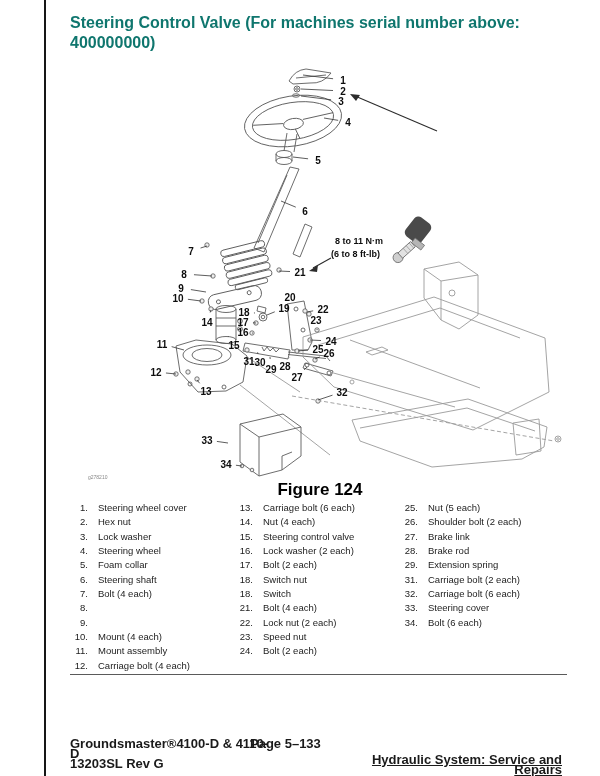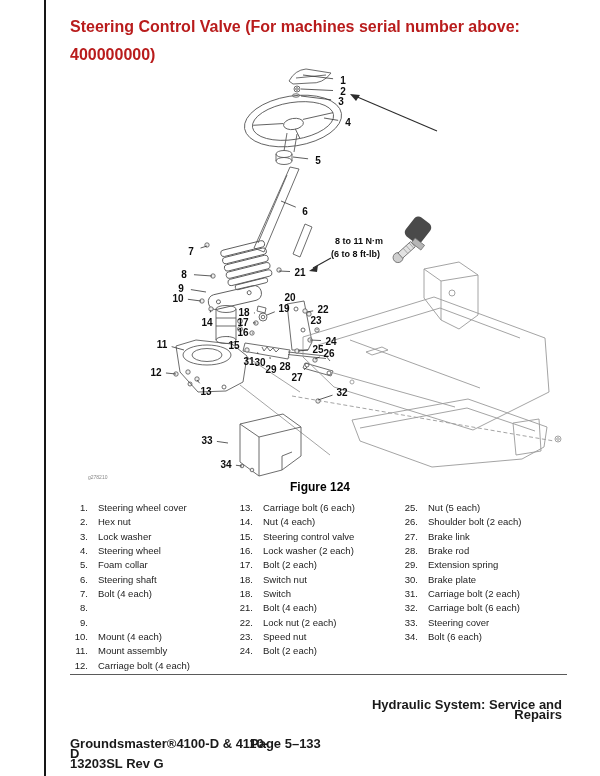--- a/index.html
+++ b/index.html
@@ -1,32 +1,32 @@
 <!DOCTYPE html>
 <html><head>
 <meta charset="utf-8">
 <style>
   html,body{margin:0;padding:0;}
   body{width:600px;height:776px;background:#ffffff;position:relative;overflow:hidden;
        font-family:"Liberation Sans",sans-serif;color:#111;}
   .abs{position:absolute;}
   .page-edge{left:44px;top:0;width:2px;height:776px;background:#161616;}
-  .title{left:70px;top:13px;width:482px;font-weight:bold;font-size:16px;line-height:28px;color:#b91c1c;}
+  .title{left:70px;top:13px;width:482px;font-weight:bold;font-size:16px;line-height:20px;color:#0f766e;}
   .diagram{left:0;top:0;width:600px;height:776px;}
-  .fig-caption{left:60px;top:480px;width:520px;text-align:center;font-weight:bold;font-size:12px;color:#000;}
+  .fig-caption{left:60px;top:480px;width:520px;text-align:center;font-weight:bold;font-size:17px;color:#000;}
   .col{top:501px;width:170px;}
   .col.c0{left:66px;} .col.c1{left:231px;} .col.c2{left:396px;}
   .prow{display:grid;grid-template-columns:22px 1fr;column-gap:10px;height:14.35px;
         font-size:9.5px;line-height:14.35px;color:#1c1c1c;}
   .pnum{text-align:right;}
   .rule{left:70px;top:674px;width:497px;height:1px;background:#5a5a5a;}
   .footer{font-weight:bold;font-size:13px;line-height:10px;color:#1a1a1a;}
   .f-left{left:70px;top:739px;width:200px;}
   .f-center{left:250px;top:739px;width:120px;text-align:left;}
-  .f-right{top:700px;right:38px;width:220px;text-align:right;}
+  .f-right{top:755px;right:38px;width:220px;text-align:right;text-decoration:underline;}
   
   .p{stroke:#5c5c5c;fill:none;stroke-width:0.9;stroke-linejoin:round;}
   .pl{stroke:#9a9a9a;fill:none;stroke-width:0.9;stroke-linejoin:round;}
   .dot{stroke:#555;fill:#eee;stroke-width:0.8;}
   .leader{stroke:#333;stroke-width:0.8;}
   .callout{font-family:"Liberation Sans",sans-serif;font-weight:bold;font-size:10px;fill:#0d0d0d;text-anchor:middle;}
   .torque{font-family:"Liberation Sans",sans-serif;font-weight:bold;font-size:9px;fill:#0d0d0d;}
   .artifact{font-family:"Liberation Sans",sans-serif;font-size:5px;fill:#888;}
   .arrow{stroke:#2c2c2c;stroke-width:1.1;}
   .ah{fill:#2c2c2c;stroke:none;}
@@ -374,24 +374,20 @@
       </div>
       <div class="prow">
         <span class="pnum">28.</span>
         <span>Brake rod</span>
       </div>
       <div class="prow">
         <span class="pnum">29.</span>
         <span>Extension spring</span>
       </div>
       <div class="prow">
-        <span class="pnum">30.</span>
-        <span>Brake plate</span>
-      </div>
-      <div class="prow">
         <span class="pnum">31.</span>
         <span>Carriage bolt (2 each)</span>
       </div>
       <div class="prow">
         <span class="pnum">32.</span>
         <span>Carriage bolt (6 each)</span>
       </div>
       <div class="prow">
         <span class="pnum">33.</span>
         <span>Steering cover</span>

